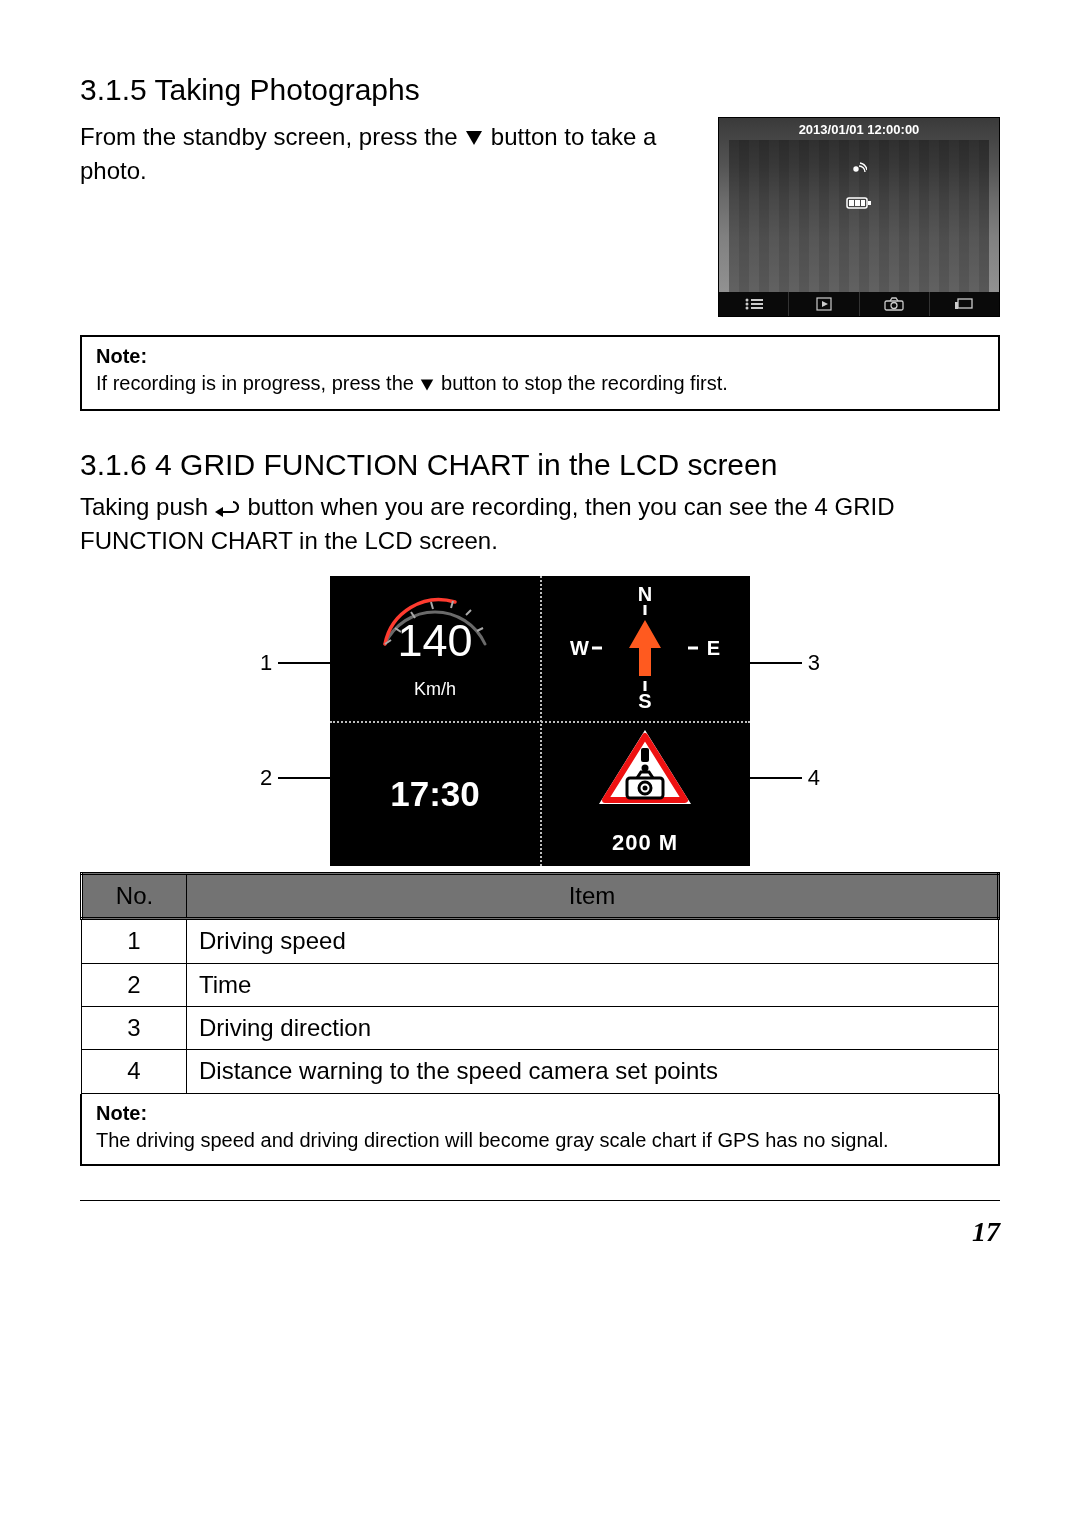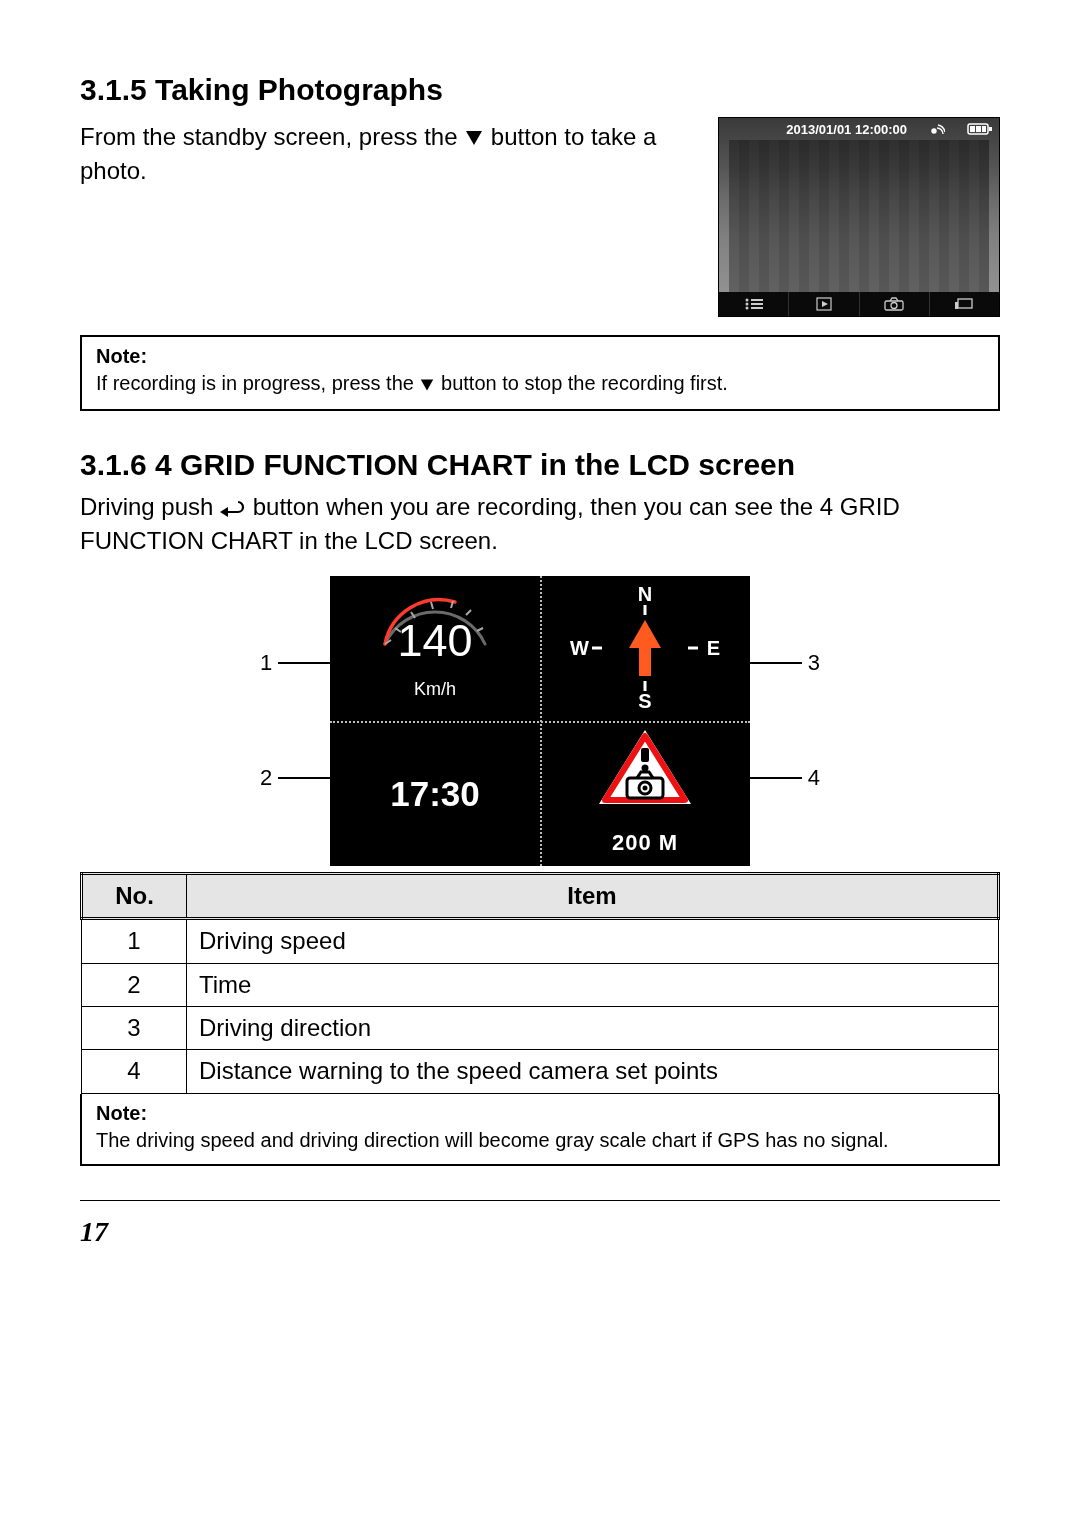--- a/index.html
+++ b/index.html
@@ -7,21 +7,21 @@
     margin: 0;
     padding: 70px 80px 40px 80px;
     width: 1080px;
     box-sizing: border-box;
     color: #000;
     font-size: 24px;
     line-height: 1.35;
   }
   h2 {
     font-size: 30px;
-    font-weight: bold;
+    font-weight: normal;
     margin: 0 0 6px 0;
   }
   .top-row {
     display: flex;
     align-items: flex-start;
     gap: 20px;
   }
   .top-text {
     flex: 1;
   }
@@ -48,20 +48,21 @@
     display:flex;
     justify-content:flex-end;
     gap:22px;
     align-items:center;
     padding:3px 6px;
     font-size:13px;
     color:#fff;
     font-weight:bold;
     position:relative;
     z-index:2;
+    flex-direction:column;
   }
   .photo-scene {
     position:absolute;
     inset:0;
     background:
       linear-gradient(#3a3a3a 0%, #555 25%, #6a6a6a 40%, #808080 60%, #999 100%);
   }
   .photo-building {
     position:absolute;
     top:22px;
@@ -199,31 +200,32 @@
     width:100%;
     border-collapse:collapse;
     margin-top:2px;
     font-size:24px;
   }
   .grid-table th, .grid-table td {
     border:1px solid #000;
     padding:5px 12px;
   }
   .grid-table th {
-    background:#e5e5e5;
-    font-weight:bold;
+    background:#737373;
+    font-weight:normal;
   }
   .grid-table thead tr { border:3px double #000; }
   .grid-table td.no { text-align:center; width:80px; }
   hr.footer {
     margin-top:26px;
     border:none;
     border-top:1.5px solid #000;
   }
   .pagenum {
+    text-align:right;
     font-family: "Times New Roman", serif;
     font-style:italic;
     font-weight:bold;
     font-size:28px;
     margin-top:12px;
   }
 </style>
 </head>
 <body>
 
@@ -311,21 +313,21 @@
       <svg width="16" height="14" viewBox="0 0 20 18">
           <polygon points="2,2 18,2 10,16" fill="#000"></polygon>
         </svg>
     </span>
     <span> button to stop the recording first.</span>
   </div>
 </div>
 
 <h2>3.1.6  4 GRID FUNCTION CHART in the LCD screen</h2>
 <div class="p">
-  <span>Driving push  </span>
+  <span>Taking push  </span>
   <span class="inline-icon">
     <svg width="26" height="20" viewBox="0 0 26 20">
         <path d="M6 10 H18 A5 5 0 0 0 18 0" fill="none" stroke="#000" stroke-width="2.2" transform="translate(0,5)"></path>
         <polygon points="0,15 8,10 8,20" fill="#000"></polygon>
       </svg>
   </span>
   <span>  button when you are recording, then you can see the 4 GRID FUNCTION CHART in the LCD screen.</span>
 </div>
 
 <div class="lcd-wrap">

